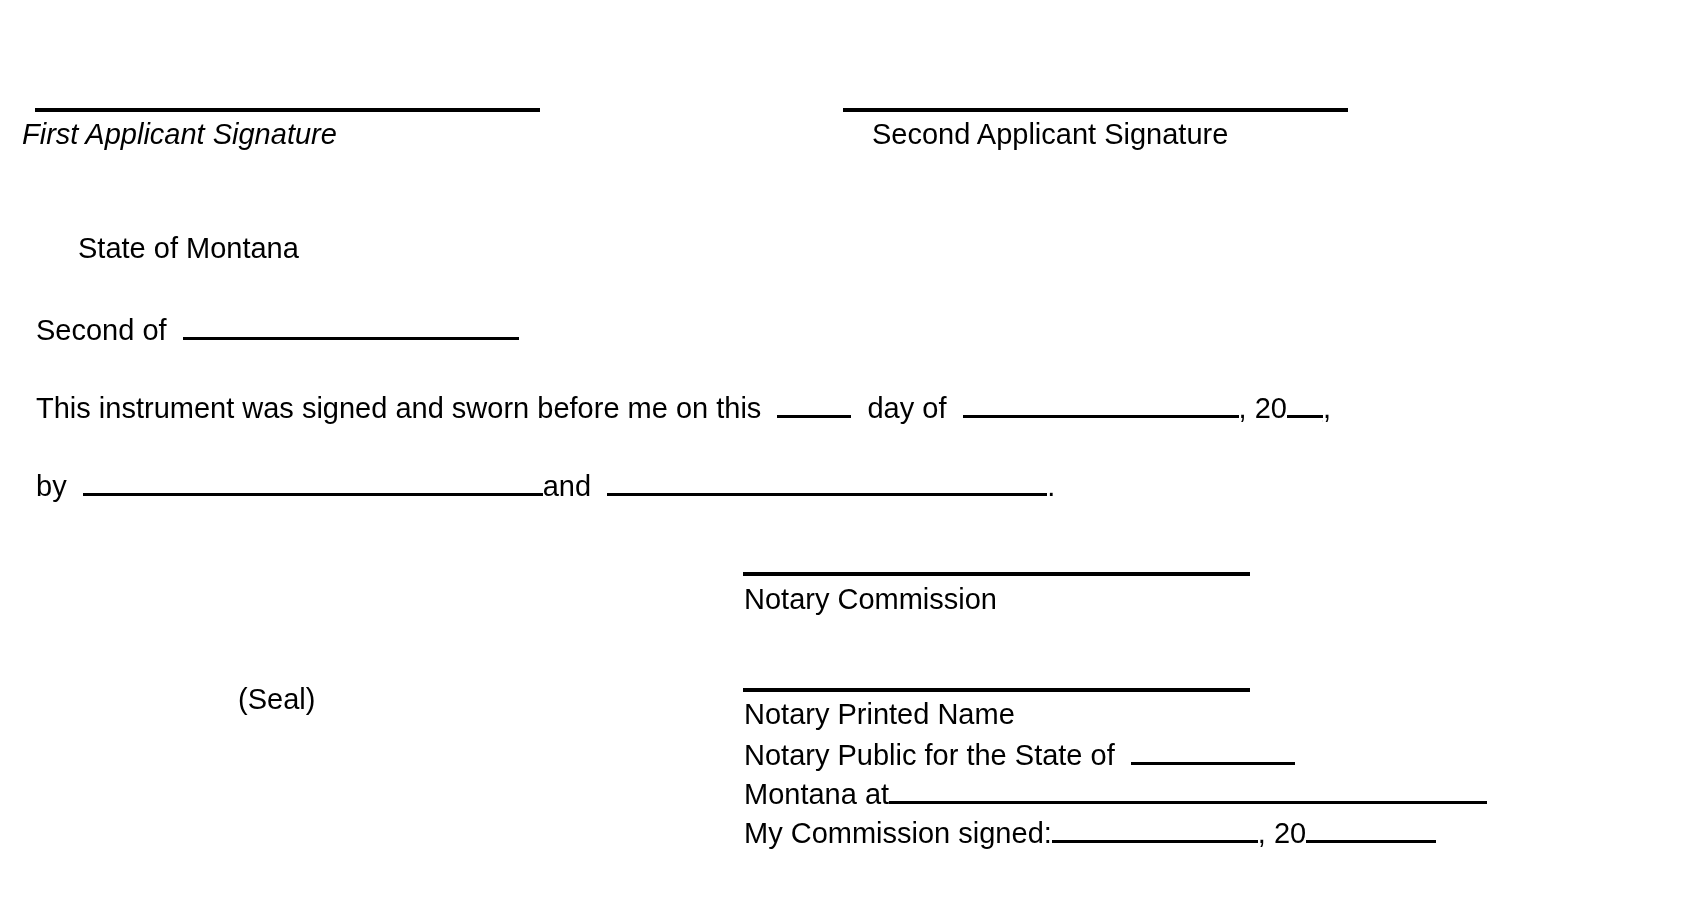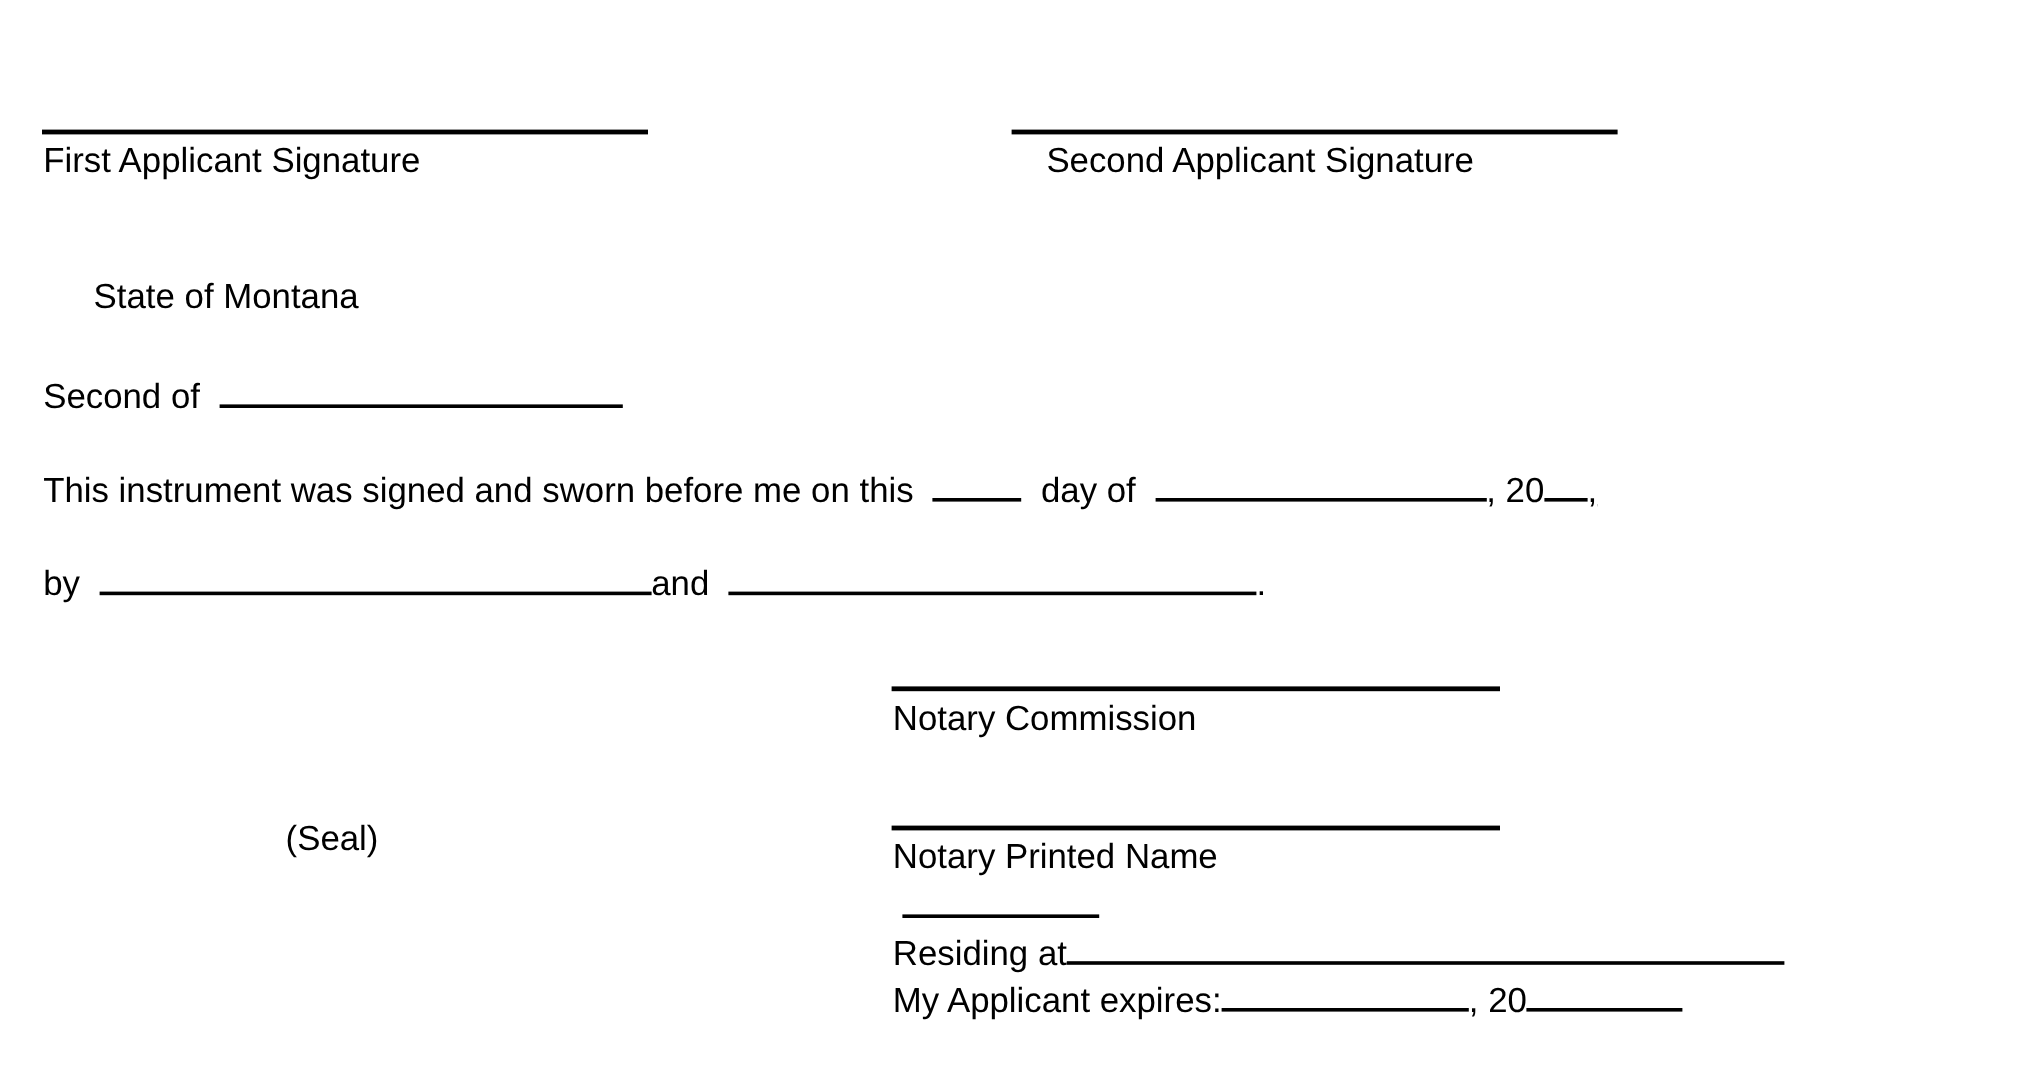--- a/index.html
+++ b/index.html
@@ -6,21 +6,21 @@
   body { width:1700px; height:900px; position:relative; overflow:hidden;
          font-family:"Liberation Sans", sans-serif; color:#000; font-size:29px; }
   .abs { position:absolute; white-space:nowrap; line-height:1; }
   .rule { position:absolute; background:#000; height:4px; }
   .blank { display:inline-block; border-bottom:3px solid #000; height:24px; vertical-align:baseline; }
 </style>
 </head>
 <body>
 
 <div class="rule" style="left:35px; top:108px; width:505px;"></div>
-<div class="abs" style="left:36px; top:120px;">First Applicant Signature</div>
+<div class="abs" style="left:22px; top:120px;font-style:italic;">First Applicant Signature</div>
 
 <div class="rule" style="left:843px; top:108px; width:505px;"></div>
 <div class="abs" style="left:844px; top:120px;margin-left:28px;">Second Applicant Signature</div>
 
 <div class="abs" style="left:36px; top:234px;margin-left:42px;">State of Montana</div>
 
 <div class="abs" style="left:36px; top:313px;">
   <span>Second of</span>
   <span class="blank" style="width:336px; margin-left:8px;"></span>
 </div>
@@ -40,22 +40,23 @@
 
 <div class="rule" style="left:743px; top:572px; width:507px;"></div>
 <div class="abs" style="left:744px; top:585px;">Notary Commission</div>
 
 <div class="abs" style="left:238px; top:685px;">(Seal)</div>
 
 <div class="rule" style="left:743px; top:688px; width:507px;"></div>
 <div class="abs" style="left:744px; top:700px;">Notary Printed Name</div>
 
 <div class="abs" style="left:744px; top:738px;">
+  <span>Notary Public for the State of</span>
   <span class="blank" style="width:164px; margin-left:8px;"></span>
 </div>
 
 <div class="abs" style="left:744px; top:777px;">
-  <span>Residing at</span><span class="blank" style="width:598px;"></span>
+  <span>Montana at</span><span class="blank" style="width:598px;"></span>
 </div>
 
 <div class="abs" style="left:744px; top:816px;">
-  <span>My Applicant expires:</span><span class="blank" style="width:206px;"></span><span>, 20</span><span class="blank" style="width:130px;"></span>
+  <span>My Commission signed:</span><span class="blank" style="width:206px;"></span><span>, 20</span><span class="blank" style="width:130px;"></span>
 </div>
 
 </body></html>

